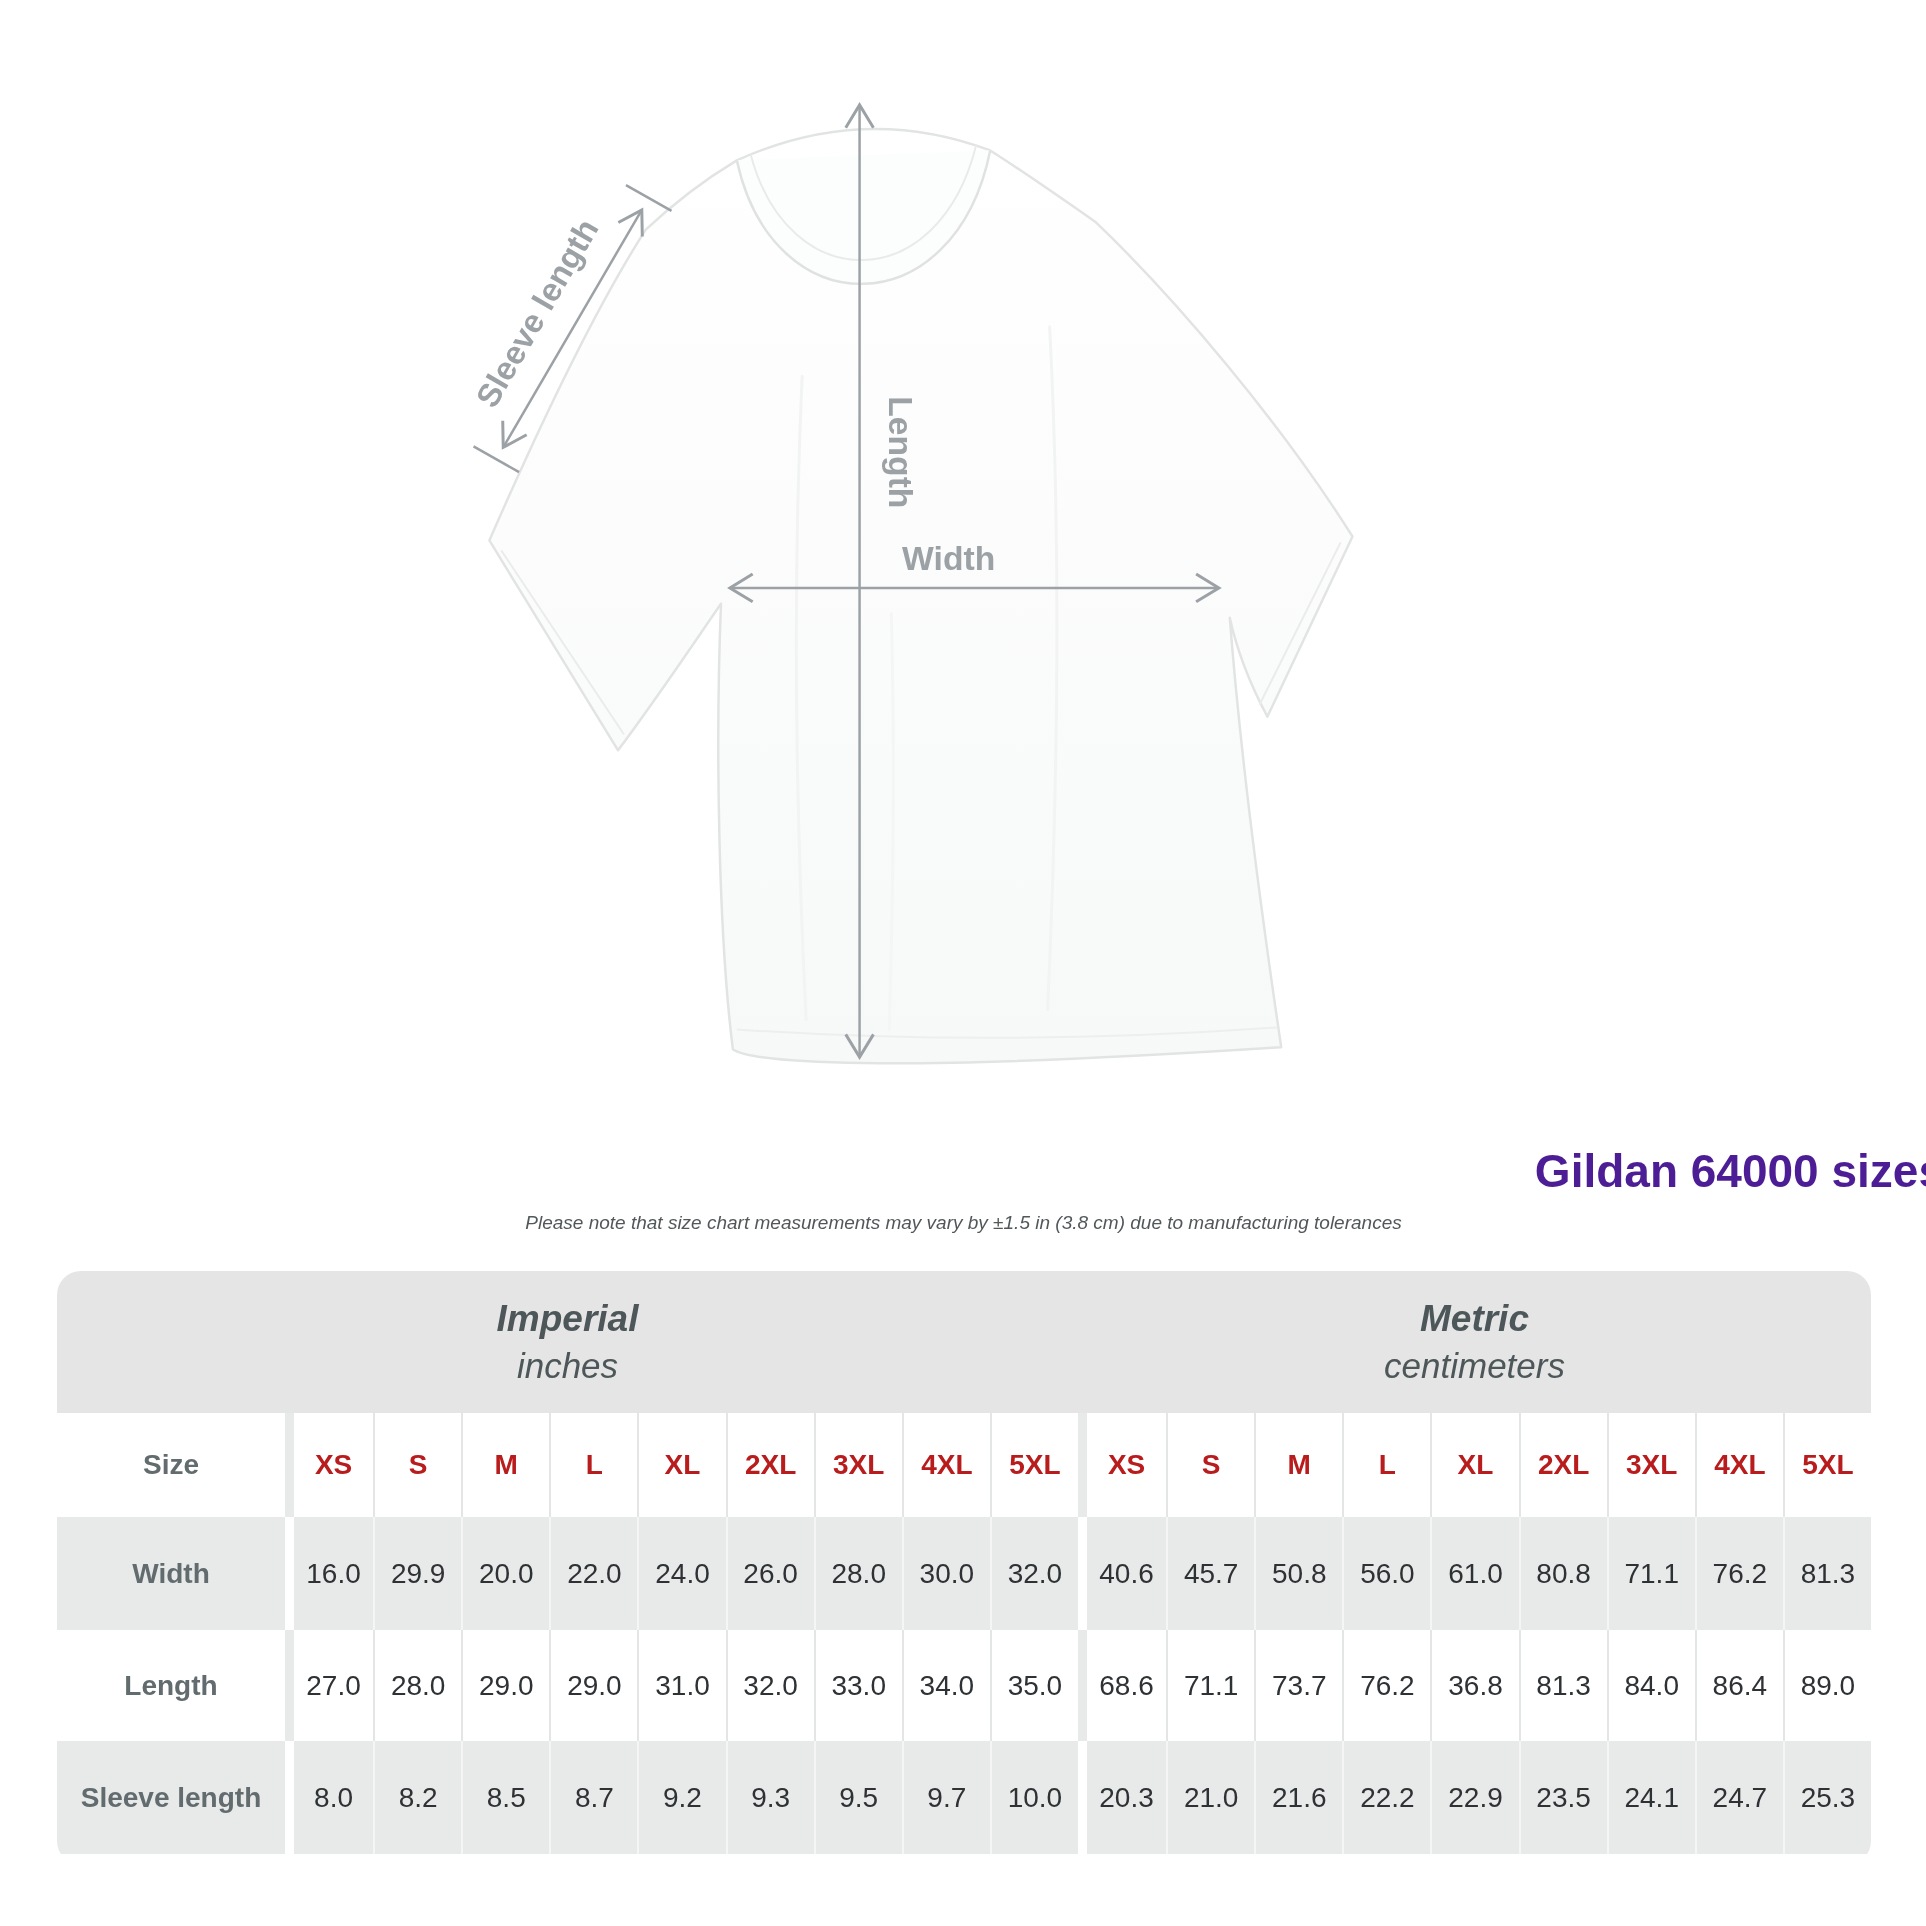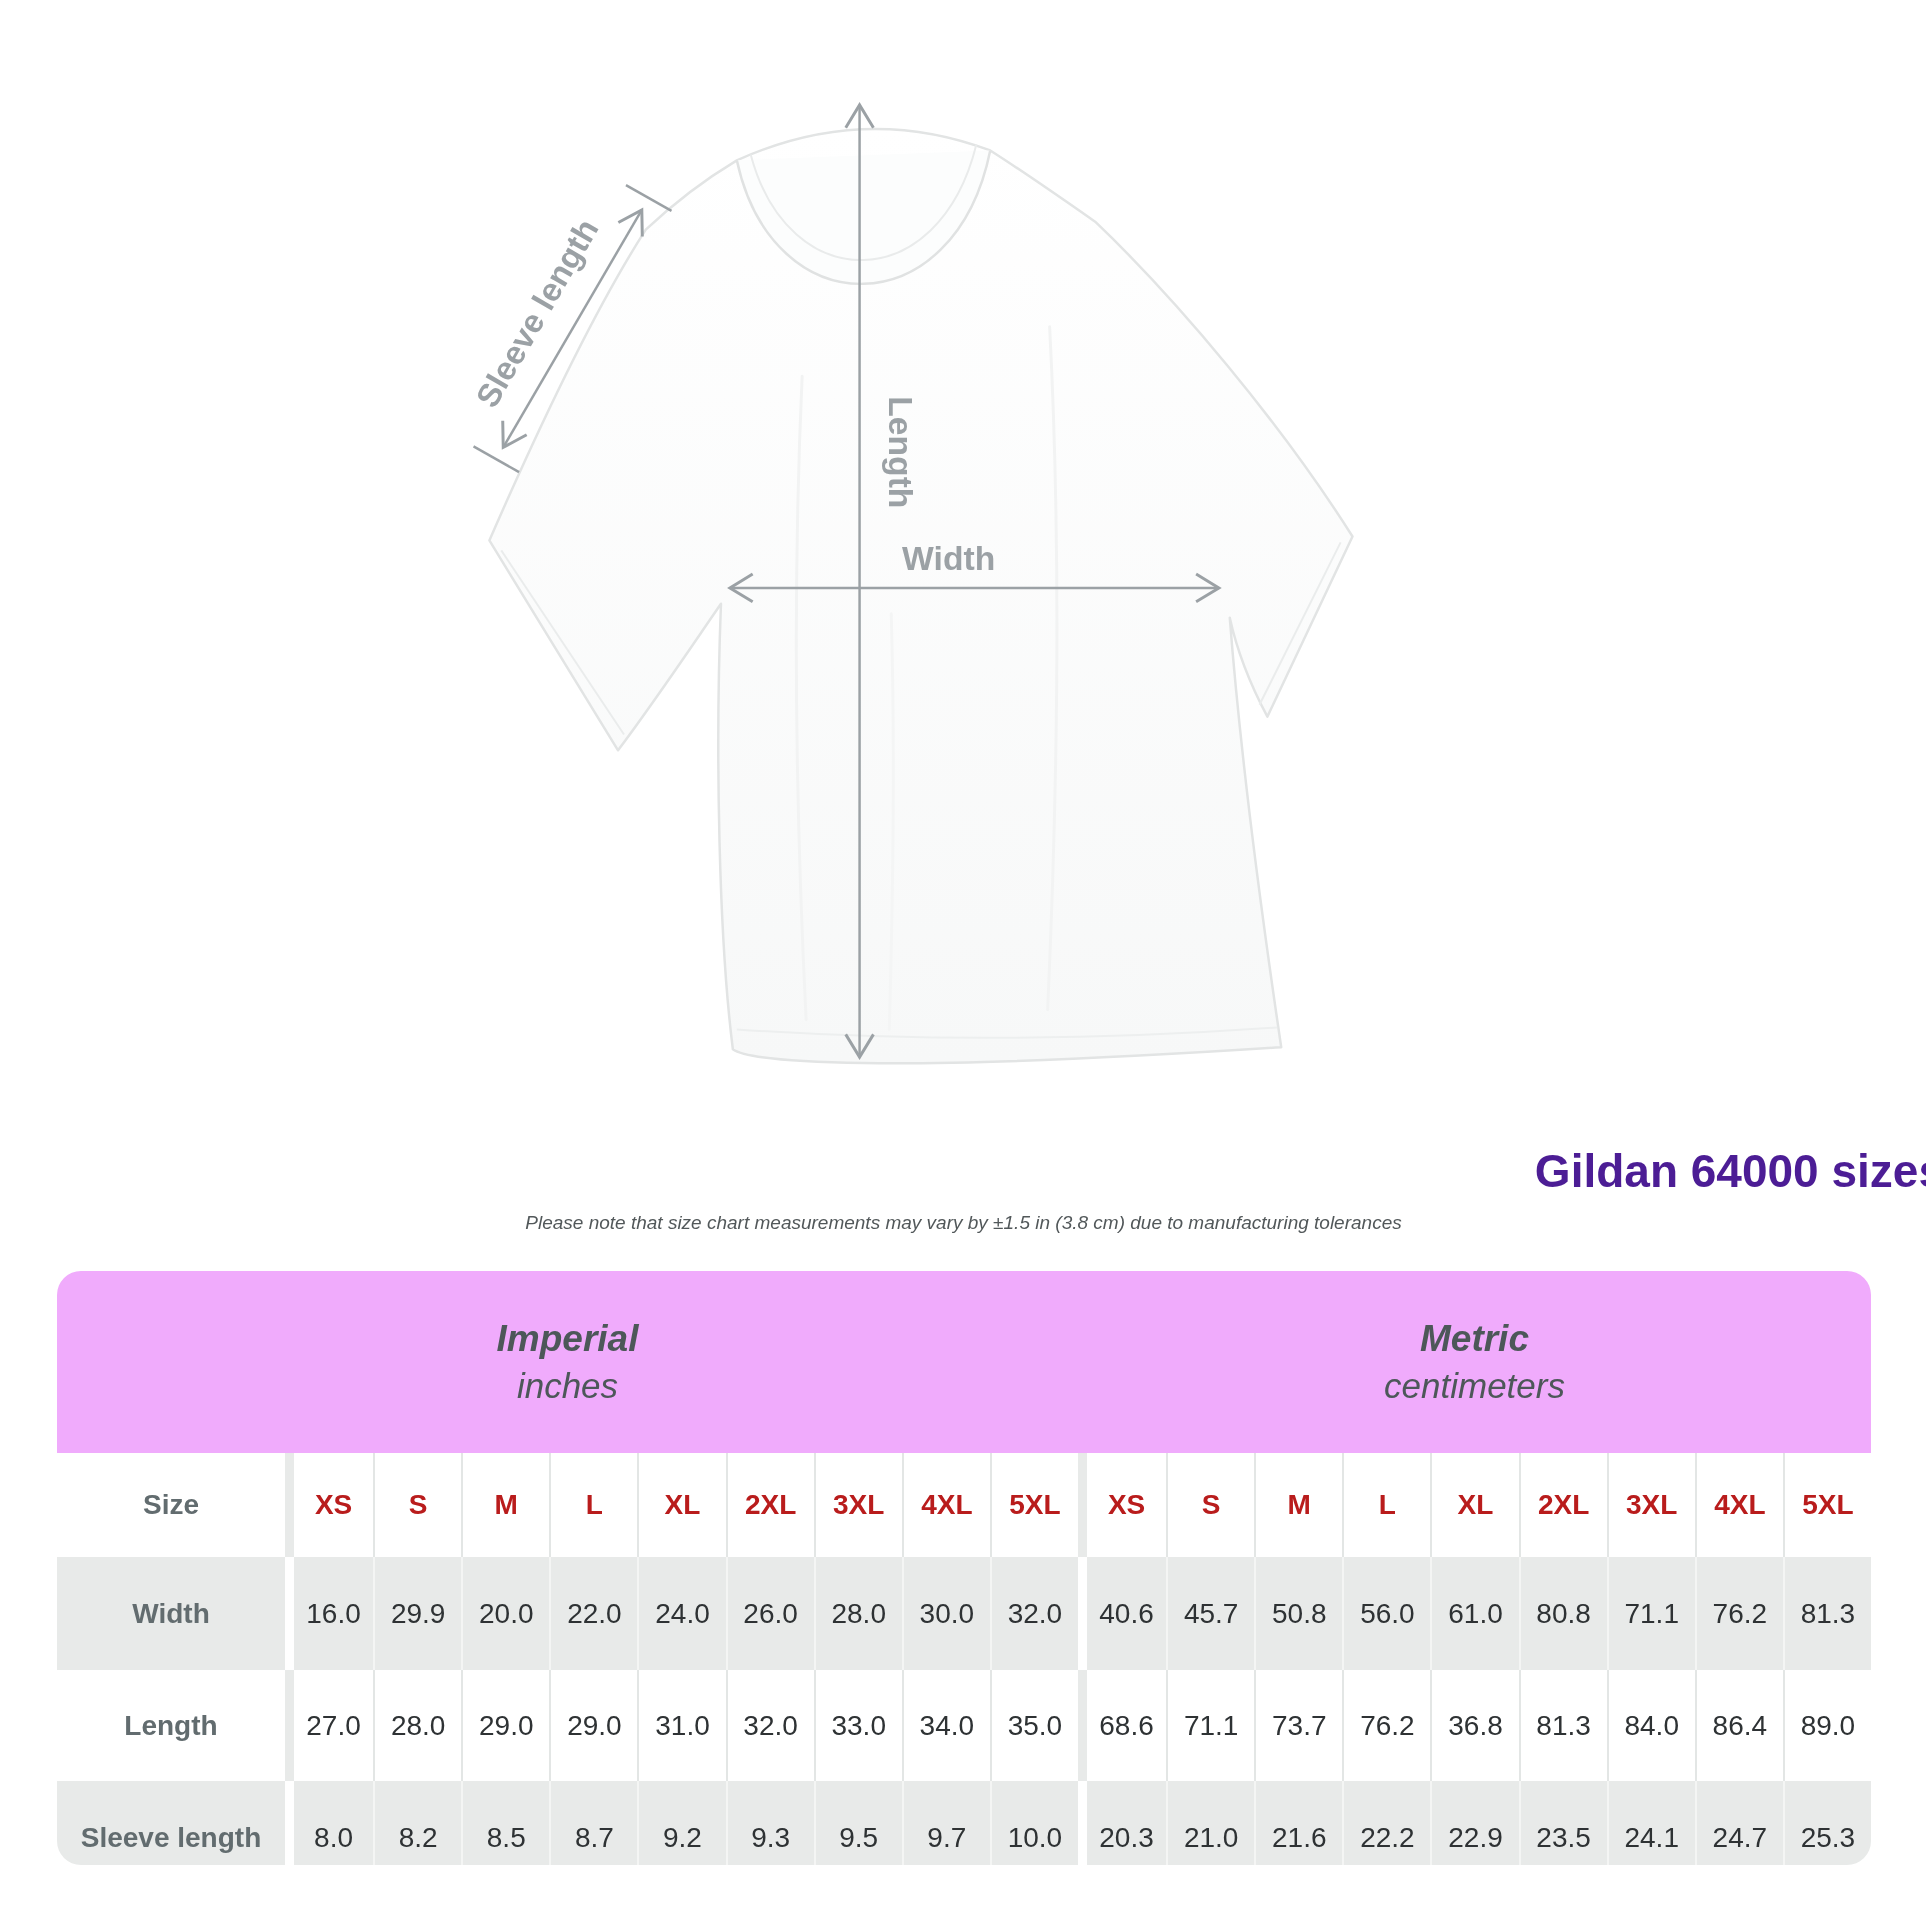--- a/index.html
+++ b/index.html
@@ -19,21 +19,21 @@
     position:absolute; top:1212px; left:0; width:100%;
     text-align:center; font-size:19px; font-style:italic; color:#52585a;
   }
   
   .size-table {
     position:absolute; top:1271px; left:57px; width:1814px; height:594px;
     border-radius:24px; overflow:hidden;
   }
   .band {
     display:grid; grid-template-columns:228px repeat(18, 1fr);
-    height:182px; background:#f0abfc;
+    height:142px; background:#e5e5e5;
   }
   .unit-group { display:flex; flex-direction:column; align-items:center; justify-content:center; gap:6px; }
   .unit-group .g-name { font-size:37px; font-weight:bold; font-style:italic; color:#4d5759; }
   .unit-group .g-unit { font-size:35px; font-style:italic; color:#4d5759; }
   .g-imperial { grid-column:1 / span 10; }
   .g-metric   { grid-column:11 / span 9; }
 
   .trow { display:grid; grid-template-columns:228px repeat(18, 1fr); }
   .row-size   { height:104px; }
   .row-width  { height:113px; }

